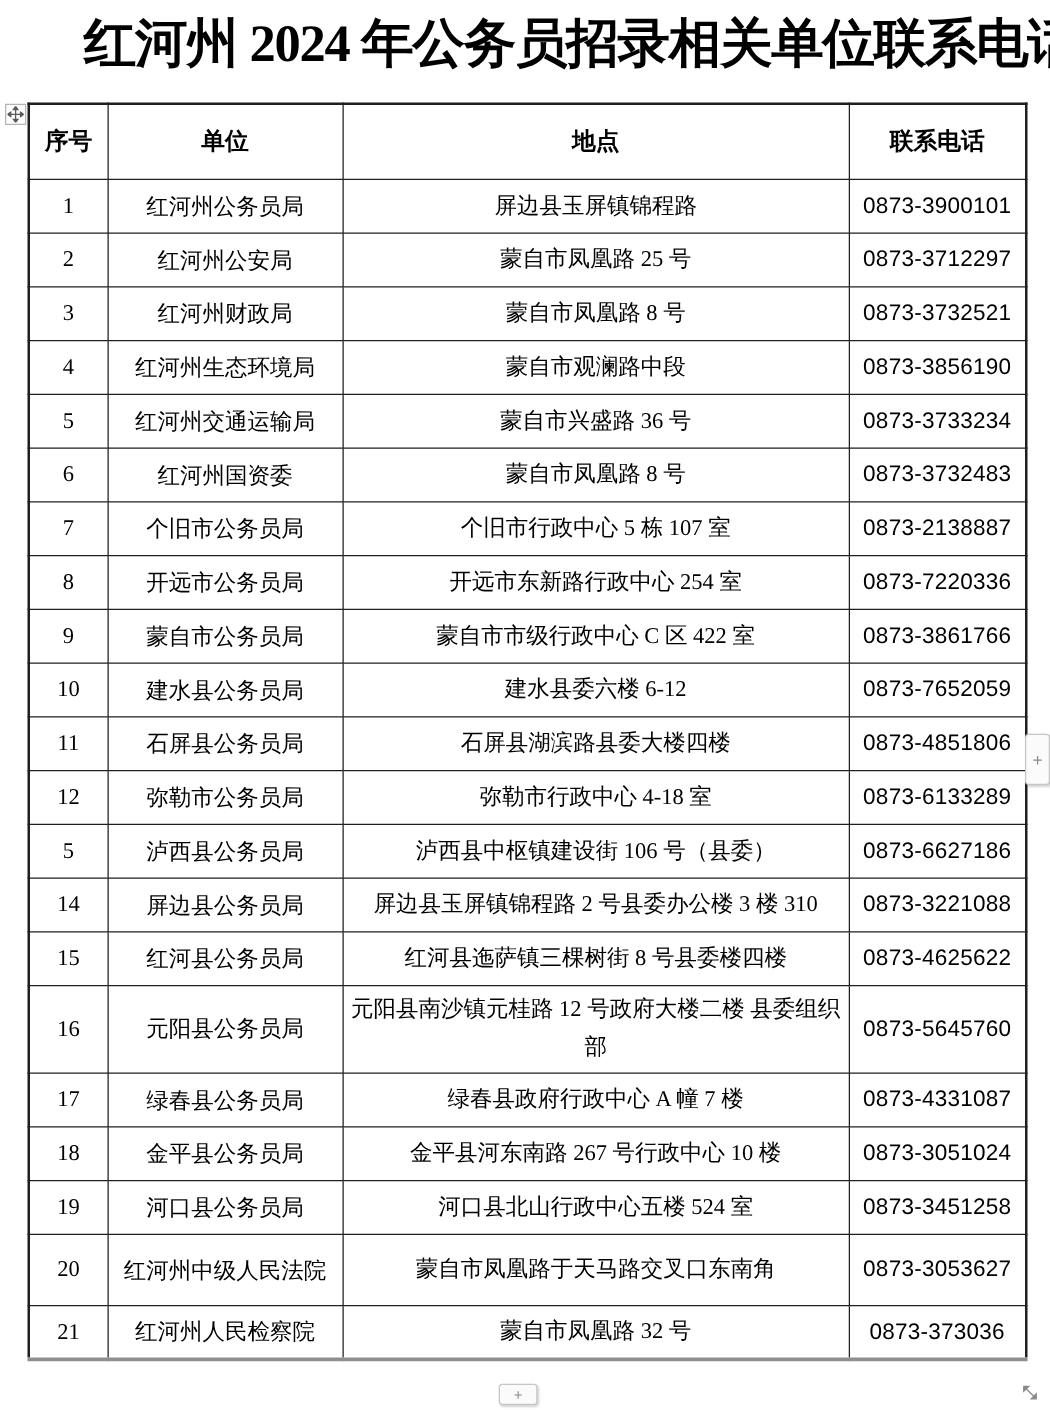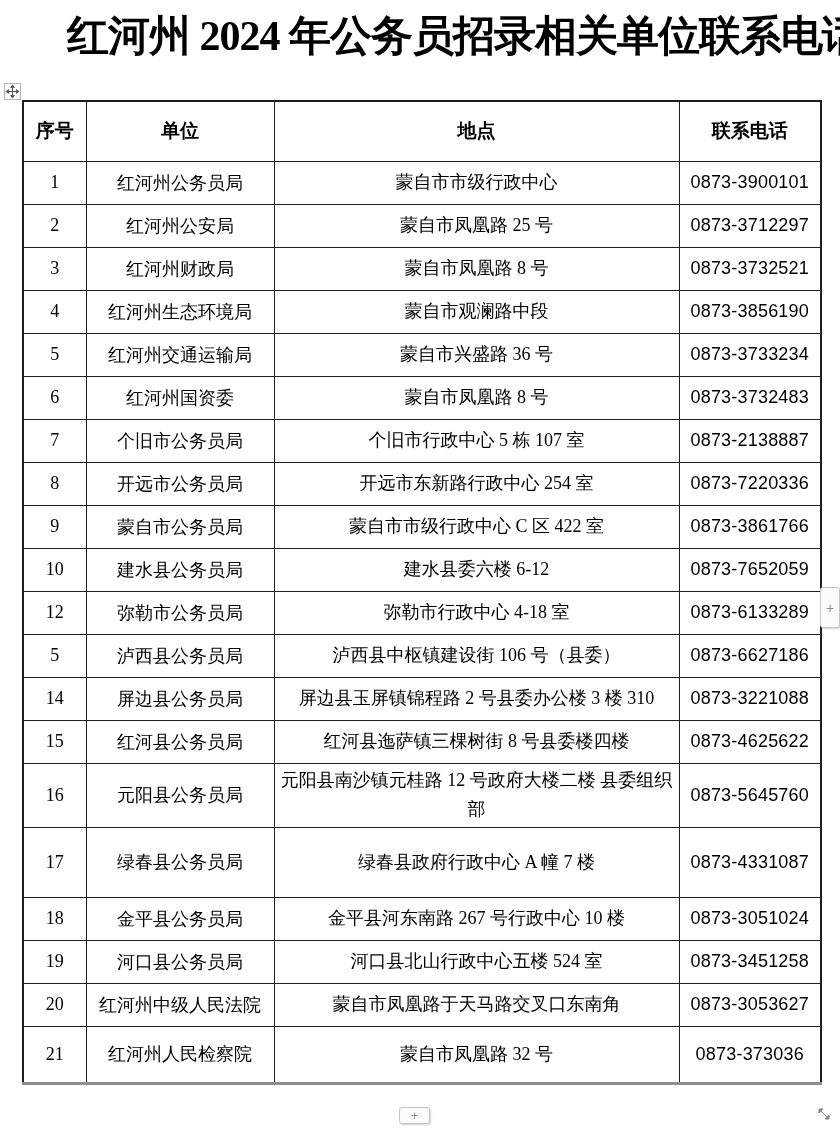--- a/index.html
+++ b/index.html
@@ -35,21 +35,21 @@
     width: 17px; height: 17px;
     background: #fdfdfd;
     border: 1px solid #b5b5b5;
     display: flex; align-items: center; justify-content: center;
     cursor: move;
   }
 
   
   table.contact-table {
     position: absolute;
-    left: 22px; top: 100px;
+    left: 22px; top: 82px;
     width: 798px;
     border-collapse: collapse;
     table-layout: fixed;
     border: 2px solid #1f1f1f;
     border-bottom: 3px solid #8f8f8f;
   }
   table.contact-table th,
   table.contact-table td {
     border: 1.5px solid #1f1f1f;
     text-align: center;
@@ -130,21 +130,21 @@
       <th>序号</th>
       <th>单位</th>
       <th>地点</th>
       <th>联系电话</th>
     </tr>
   </thead>
   <tbody>
       <tr>
     <td class="col-no">1</td>
     <td class="col-unit">红河州公务员局</td>
-    <td class="col-loc">蒙自市市级行政中心</td>
+    <td class="col-loc">屏边县玉屏镇锦程路</td>
     <td class="col-phone">0873-3900101</td>
   </tr>
       <tr>
     <td class="col-no">2</td>
     <td class="col-unit">红河州公安局</td>
     <td class="col-loc">蒙自市凤凰路 25 号</td>
     <td class="col-phone">0873-3712297</td>
   </tr>
       <tr>
     <td class="col-no">3</td>
@@ -186,20 +186,26 @@
     <td class="col-no">9</td>
     <td class="col-unit">蒙自市公务员局</td>
     <td class="col-loc">蒙自市市级行政中心 C 区 422 室</td>
     <td class="col-phone">0873-3861766</td>
   </tr>
       <tr>
     <td class="col-no">10</td>
     <td class="col-unit">建水县公务员局</td>
     <td class="col-loc">建水县委六楼 6-12</td>
     <td class="col-phone">0873-7652059</td>
+  </tr>
+      <tr>
+    <td class="col-no">11</td>
+    <td class="col-unit">石屏县公务员局</td>
+    <td class="col-loc">石屏县湖滨路县委大楼四楼</td>
+    <td class="col-phone">0873-4851806</td>
   </tr>
       <tr>
     <td class="col-no">12</td>
     <td class="col-unit">弥勒市公务员局</td>
     <td class="col-loc">弥勒市行政中心 4-18 室</td>
     <td class="col-phone">0873-6133289</td>
   </tr>
       <tr>
     <td class="col-no">5</td>
     <td class="col-unit">泸西县公务员局</td>

